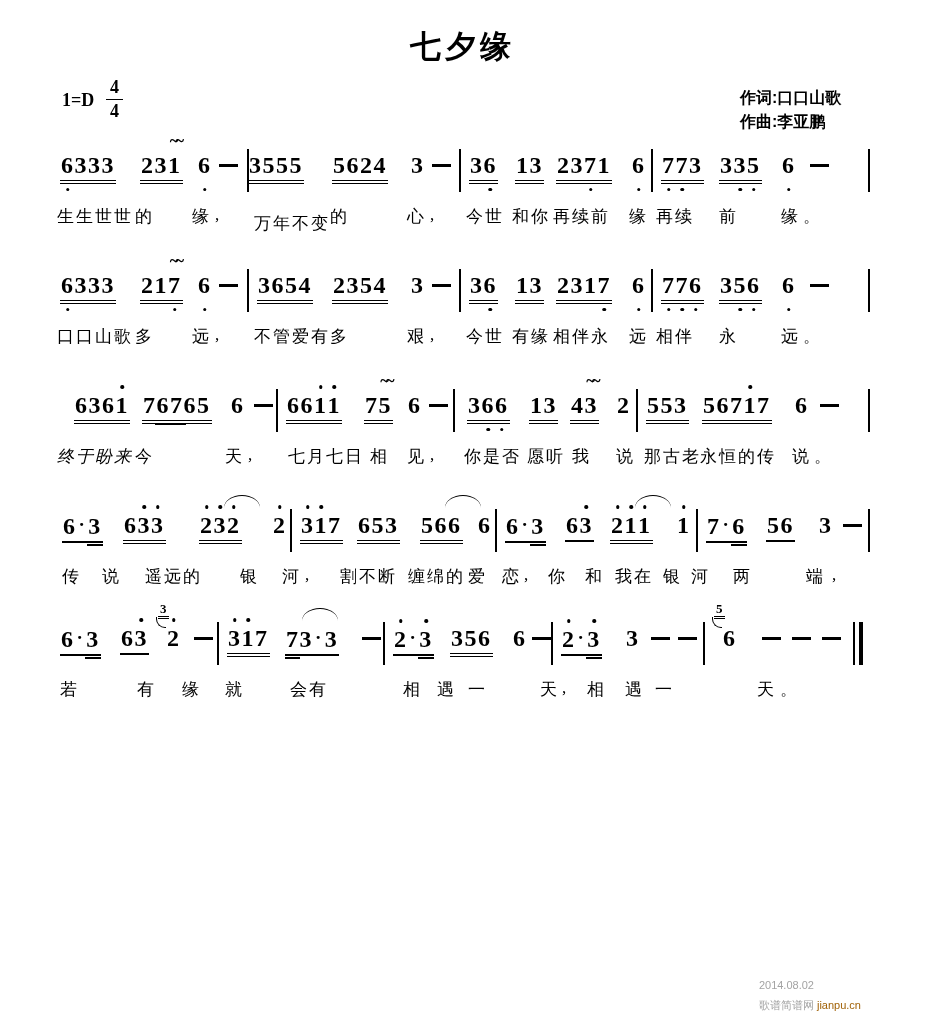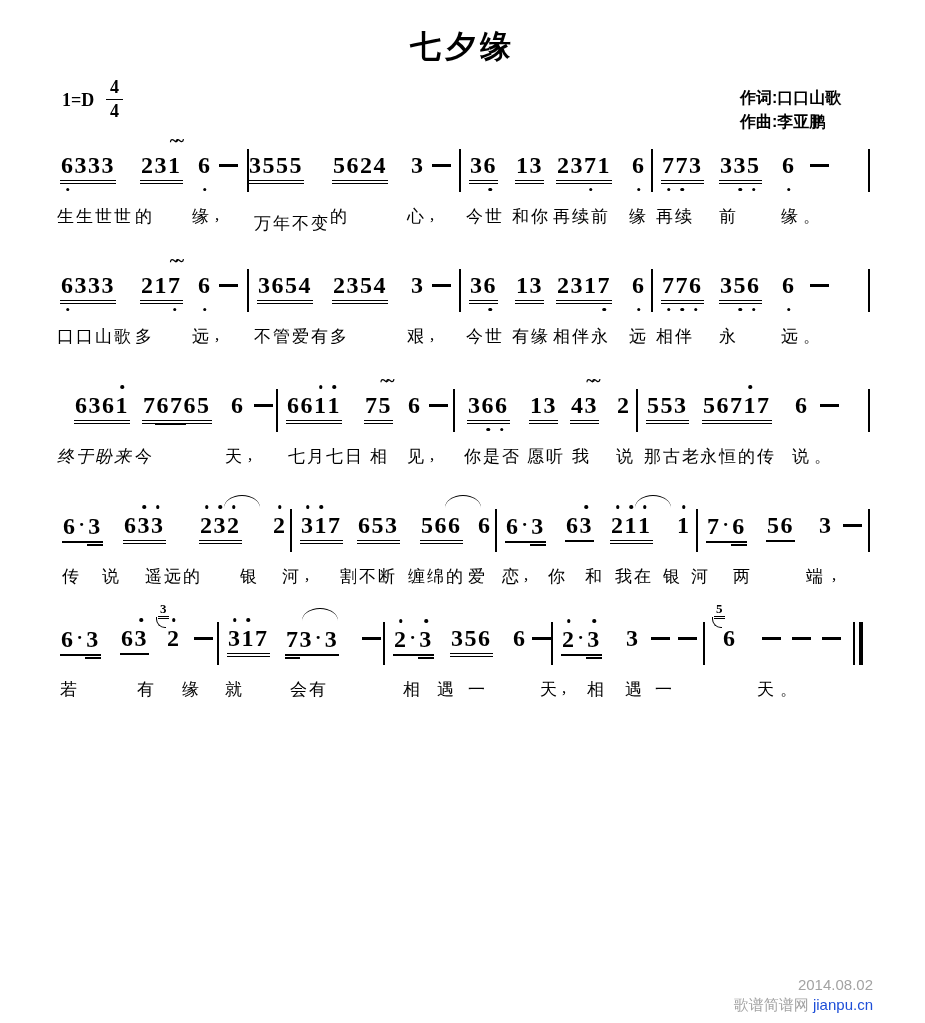--- a/index.html
+++ b/index.html
@@ -36,23 +36,23 @@
   .grace{position:absolute;top:-23px;left:-8px;font-size:13px;font-weight:bold;
          border-bottom:3px double #000;line-height:1.1;padding:0 2px;letter-spacing:0;}
   .ghook{position:absolute;top:-8px;left:-10px;width:9px;height:10px;
          border-left:1.4px solid #000;border-bottom:1.4px solid #000;
          border-bottom-left-radius:9px;}
   .dash{position:absolute;top:12px;width:19px;height:3px;background:#000;}
   .bar{position:absolute;top:-3px;width:2px;height:43px;background:#000;}
   .bar.thick{width:4px;}
   .lyrics{position:absolute;left:0;top:0;}
   .lyr{position:absolute;font-size:17px;letter-spacing:2px;white-space:nowrap;}
-  .wm{position:absolute;right:52px;bottom:8px;text-align:right;
-      font-family:"Liberation Sans",sans-serif;font-size:15px;color:#a3a3a3;line-height:20px;}
-  .wm .url{color:#1d4ed8;}
+  .wm{position:absolute;right:64px;bottom:8px;text-align:left;
+      font-family:"Liberation Sans",sans-serif;font-size:11px;color:#a3a3a3;line-height:20px;}
+  .wm .url{color:#a16207;}
 </style>
 </head>
 <body>
 
 <div class="title">七夕缘</div>
 
 <div class="keysig">1=D</div>
 <div class="frac">
   <span class="num">4</span>
   <span class="den">4</span>

